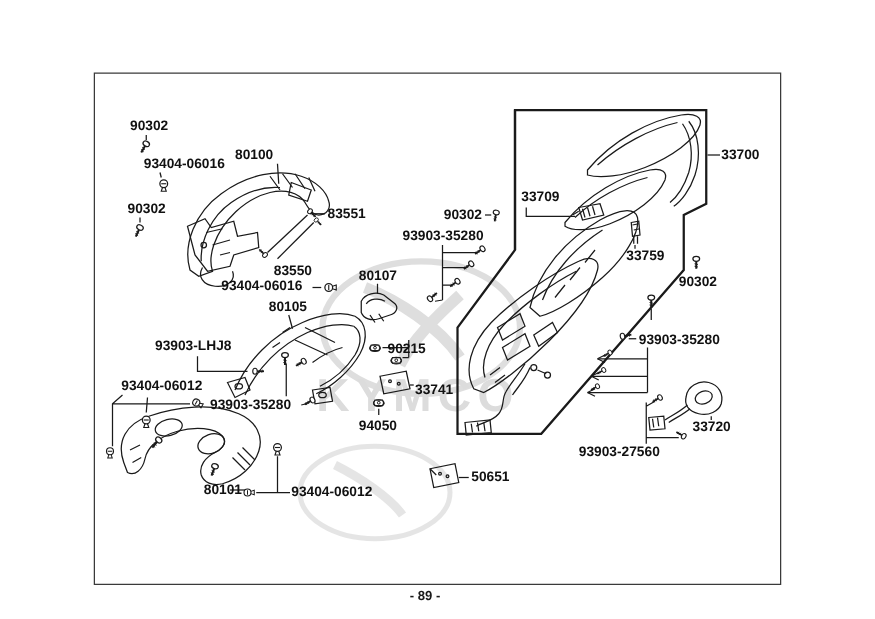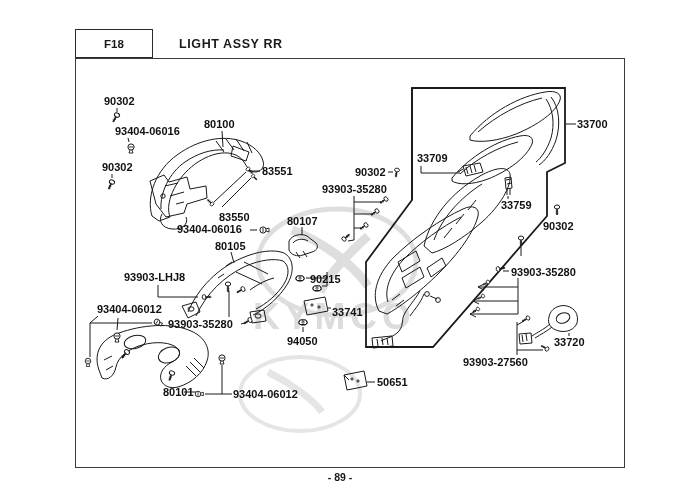--- a/index.html
+++ b/index.html
@@ -35,22 +35,20 @@
       <ellipse cx="337" cy="262" rx="79" ry="53" stroke-width="5"></ellipse>
       <path d="M 292,230 C 318,240 352,262 368,286" stroke-width="9"></path>
       <path d="M 368,236 C 348,254 330,272 320,292" stroke-width="9"></path>
       <ellipse cx="300" cy="394" rx="60" ry="37" stroke-width="4" opacity="0.8"></ellipse>
       <path d="M 268,372 C 288,382 312,398 322,412" stroke-width="7" opacity="0.8"></path>
     </g>
   </svg>
   <div class="wm-text">KYMCO</div>
 
   <div id="frame"></div>
-  <div id="titlebox">F18</div>
-  <div id="maintitle">LIGHT ASSY RR</div>
   <div id="pagenum">- 89 -</div>
 
   <svg width="700" height="495" viewBox="0 0 700 495">
     <defs>
       <g id="scr">
         <ellipse cx="0" cy="0" rx="2.7" ry="2" fill="#fff" stroke="#1a1a1a" stroke-width="1"></ellipse>
         <line x1="0" y1="2" x2="0" y2="8" stroke="#1a1a1a" stroke-width="1.6"></line>
         <line x1="-1.4" y1="4" x2="1.4" y2="4.6" stroke="#1a1a1a" stroke-width=".7"></line>
         <line x1="-1.4" y1="6" x2="1.4" y2="6.6" stroke="#1a1a1a" stroke-width=".7"></line>
       </g>
@@ -265,21 +263,21 @@
         <use href="#scr" transform="translate(547,349) rotate(120) scale(.85)"></use>
 
         <line x1="569" y1="333" x2="569" y2="336"></line>
       </g>
     </g>
   </svg>
 
   <div id="labels">
       <div class="part-label" style="left: 104px; top: 95px;">90302</div>
       <div class="part-label" style="left: 115px; top: 125px;">93404-06016</div>
-      <div class="part-label" style="left: 204px; top: 118px;">80100</div>
+      <div class="part-label" style="left: 188px; top: 118px;">80100</div>
       <div class="part-label" style="left: 102px; top: 161px;">90302</div>
       <div class="part-label" style="left: 262px; top: 165px;">83551</div>
       <div class="part-label" style="left: 205px; top: 211px; padding-left: 14px;">83550</div>
       <div class="part-label" style="left: 177px; top: 223px;">93404-06016</div>
       <div class="part-label" style="left: 215px; top: 240px;">80105</div>
       <div class="part-label" style="left: 124px; top: 271px;">93903-LHJ8</div>
       <div class="part-label" style="left: 97px; top: 303px;">93404-06012</div>
       <div class="part-label" style="left: 168px; top: 318px;">93903-35280</div>
       <div class="part-label" style="left: 138px; top: 386px; padding-left: 25px;">80101</div>
       <div class="part-label" style="left: 233px; top: 388px;">93404-06012</div>

